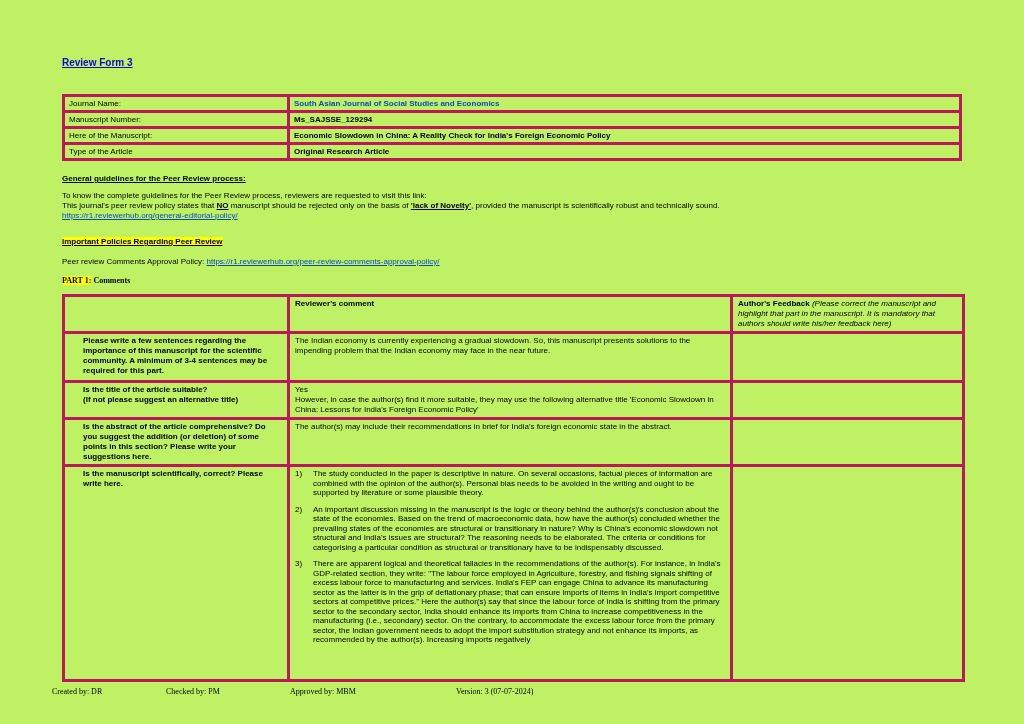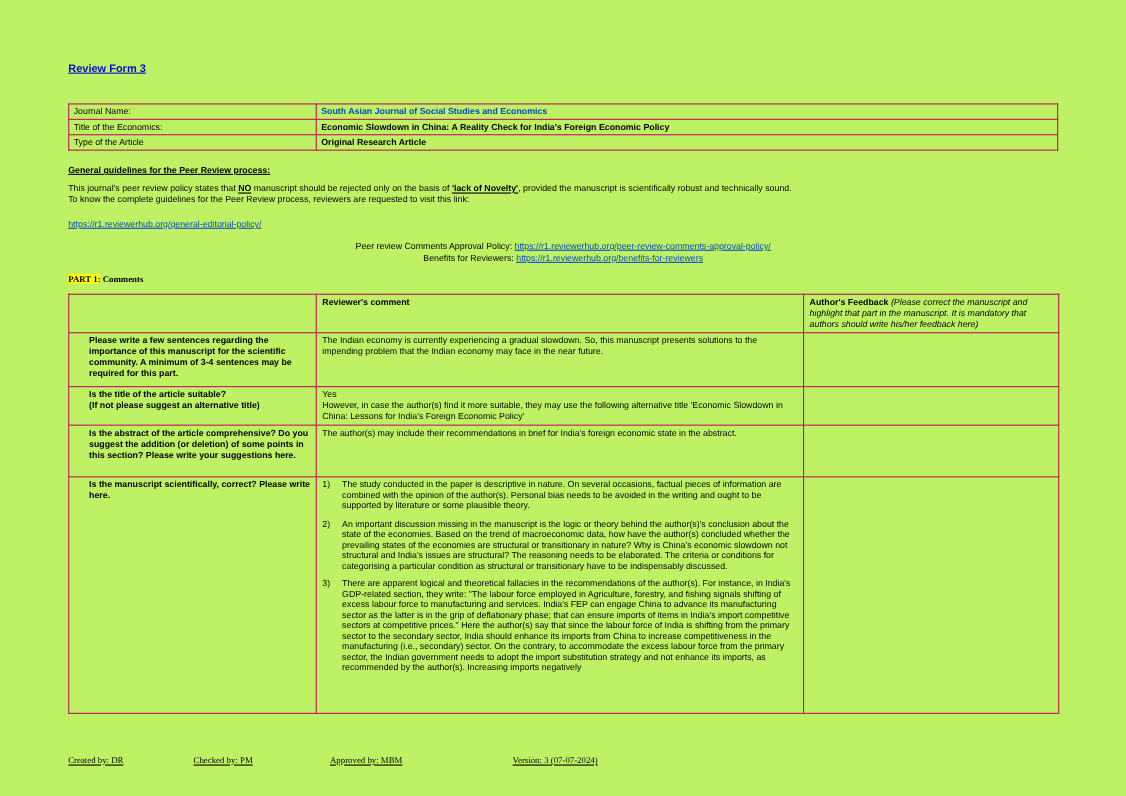--- a/index.html
+++ b/index.html
@@ -10,39 +10,39 @@
     overflow:hidden; outline:1px solid #d8d8d8;
   }
   .content { padding:57px 62px 0 62px; }
 
   .doc-title {
     display:inline-block; font-size:10px; font-weight:bold;
     color:#0a0ad0; text-decoration:underline; margin-bottom:26px;
   }
 
   table { border-collapse:collapse; width:900px; table-layout:fixed; }
-  td { border:1px solid #be185d; vertical-align:top; line-height:10px; }
+  td { border:3px solid #be185d; vertical-align:top; line-height:10px; }
 
   .info-table td { padding:1.5px 4px; height:12px; }
   .info-table .lbl { width:225px; }
   .info-table .val { font-weight:bold; }
   .journal-link { color:#0a48c4; font-weight:bold; cursor:pointer; }
 
   .sec-heading { font-weight:bold; text-decoration:underline; margin-top:13px; }
   .para { margin-top:8px; line-height:10px; }
   .b-u { font-weight:bold; text-decoration:underline; }
   .link { color:#0a48c4; text-decoration:underline; cursor:pointer; }
-  .link-line { margin-top:12px; }
+  .link-line { margin-top:0; }
   .hl-heading {
     margin-top:17px;
   }
   .hl-heading span {
     background:#ffff00; font-weight:bold; text-decoration:underline;
   }
-  .policy-line { line-height:11px;text-align:center; }
+  .policy-line { line-height:11px; }
   .policy-block { margin-top:10px; }
   .part1 { margin-top:9px; font-weight:bold;font-family:Liberation Serif, serif; }
   .part1 .badge { background:#ffff00; }
 
   .review-table { margin-top:9px; }
   .review-table td { padding:2px 5px; }
   .review-table .c1 { width:225px; }
   .review-table .c2 { width:443px; }
   .review-table .c3 { width:232px; }
   .hdr-cell { height:30px; font-weight:bold; }
@@ -51,67 +51,73 @@
   .cm-cell { white-space:pre-line; }
   .r1 td { height:49px; }
   .r2 td { height:29px; }
   .r3 td { height:47px;margin-left:46px; }
   .r4 td { height:215px; }
   .num-item { display:flex; margin-bottom:7px; line-height:9.5px; }
   .num-item .num { width:18px; flex:none; }
   .num-item .txt { flex:1; }
 
   .page-footer {
-    position:absolute; left:62px; top:687px; width:900px; display:flex;
-    font-family:"Liberation Serif", serif; font-size:8px; color:#000;text-decoration:underline;
+    position:absolute; left:52px; top:687px; width:900px; display:flex;
+    font-family:"Liberation Serif", serif; font-size:8px; color:#000;
   }
   .page-footer .f1 { width:114px; }
   .page-footer .f2 { width:124px; }
   .page-footer .f3 { width:166px; }
 </style>
 </head>
 <body>
 
 <div class="page">
   <div class="content">
 
     <span class="doc-title">Review Form 3</span>
 
     <table class="info-table">
       <tbody>
           <tr>
         <td class="lbl">Journal Name:</td>
         <td class="val"><span class="journal-link">South Asian Journal of Social Studies and Economics</span></td>
       </tr>
       <tr>
-        <td class="lbl">Title of the Economics:</td>
+        <td class="lbl">Manuscript Number:</td>
+        <td class="val">Ms_SAJSSE_129294</td>
+      </tr>
+      <tr>
+        <td class="lbl">Here of the Manuscript:</td>
         <td class="val">Economic Slowdown in China: A Reality Check for India's Foreign Economic Policy</td>
       </tr>
       <tr>
         <td class="lbl">Type of the Article</td>
         <td class="val">Original Research Article</td>
       </tr>
     </tbody>
       </table>
 
     <div class="sec-heading">General guidelines for the Peer Review process:</div>
 
     <div class="para">
+      <div>To know the complete guidelines for the Peer Review process, reviewers are requested to visit this link:</div>
       <div><span>This journal's peer review policy states that </span><span class="b-u">NO</span><span> manuscript should be rejected only on the basis of </span><span class="b-u">'lack of Novelty'</span><span>, provided the manuscript is scientifically robust and technically sound.</span></div>
-      <div>To know the complete guidelines for the Peer Review process, reviewers are requested to visit this link:</div>
     </div>
 
     <div class="link-line">
       <span class="link">https://r1.reviewerhub.org/general-editorial-policy/</span>
     </div>
 
+    <div class="hl-heading">
+      <span>Important Policies Regarding Peer Review</span>
+    </div>
 
     <div class="policy-block">
       <div class="policy-line"><span>Peer review Comments Approval Policy: </span><span class="link">https://r1.reviewerhub.org/peer-review-comments-approval-policy/</span></div>
-      <div class="policy-line"><span>Benefits for Reviewers: </span><span class="link">https://r1.reviewerhub.org/benefits-for-reviewers</span></div>
     </div>
 
     <div class="part1">
       <span class="badge">PART 1:</span><span> Comments</span>
     </div>
 
     <table class="review-table">
       <colgroup>
           <col class="c1">
           <col class="c2">

